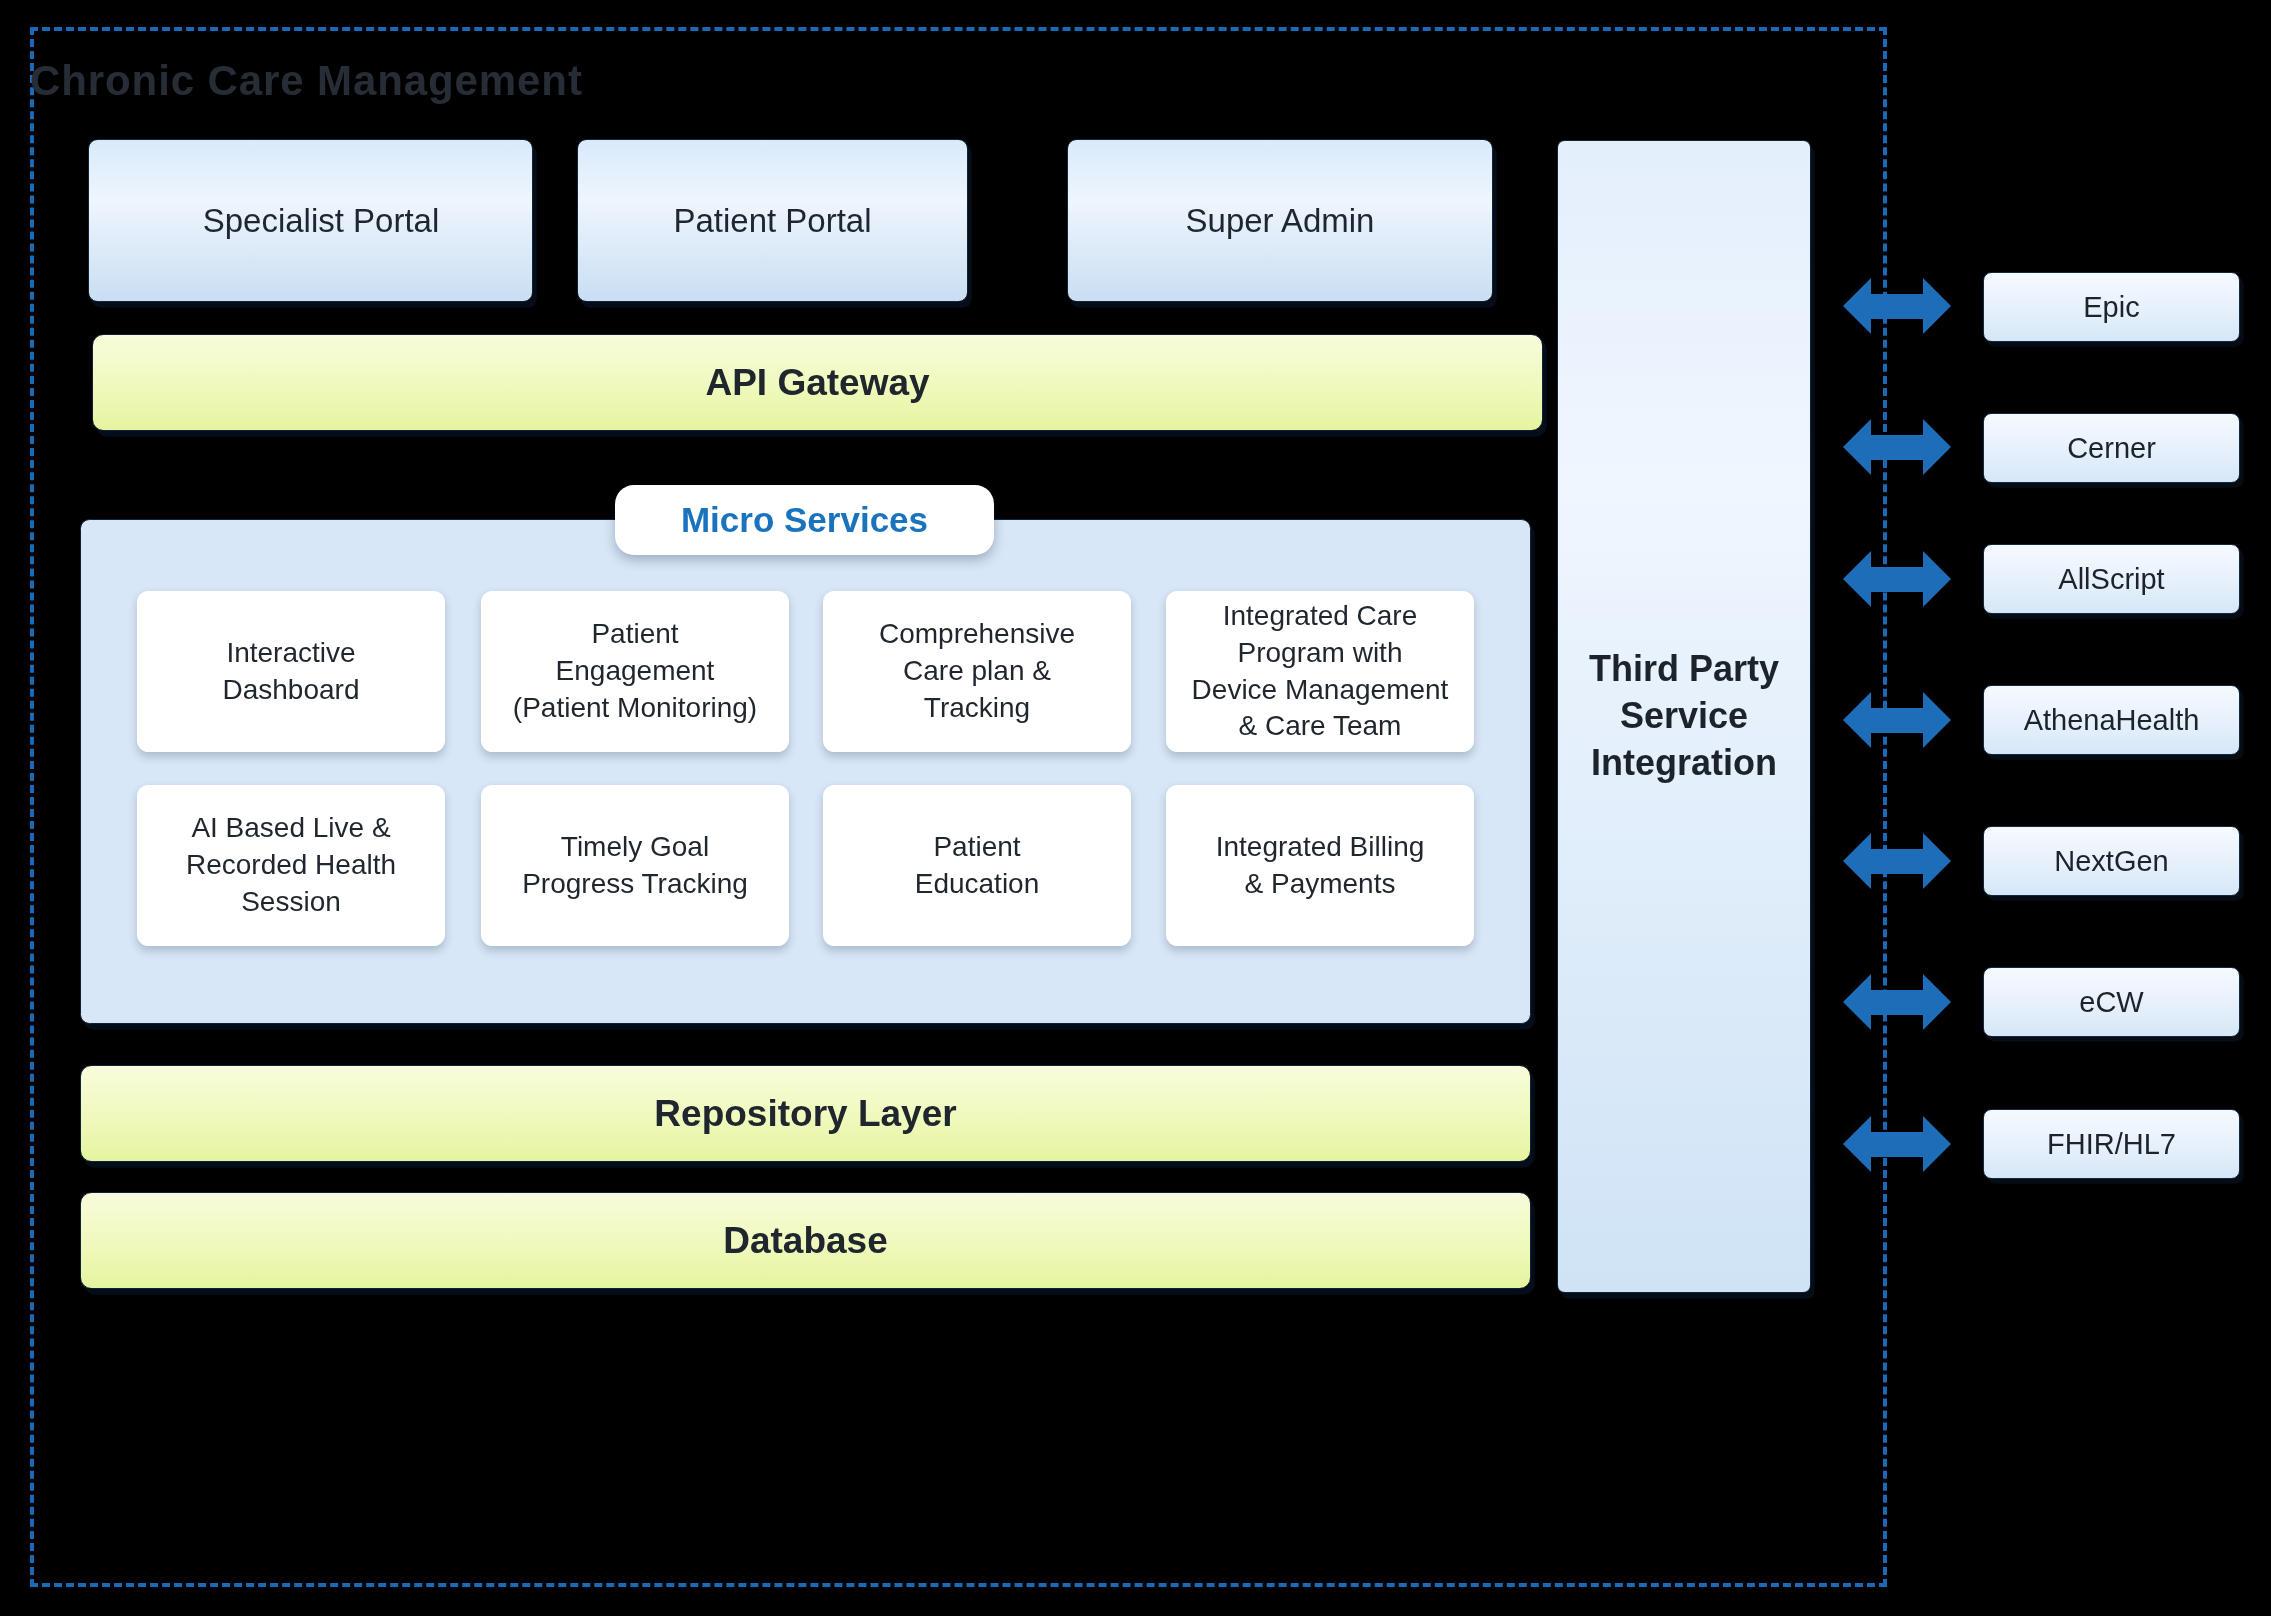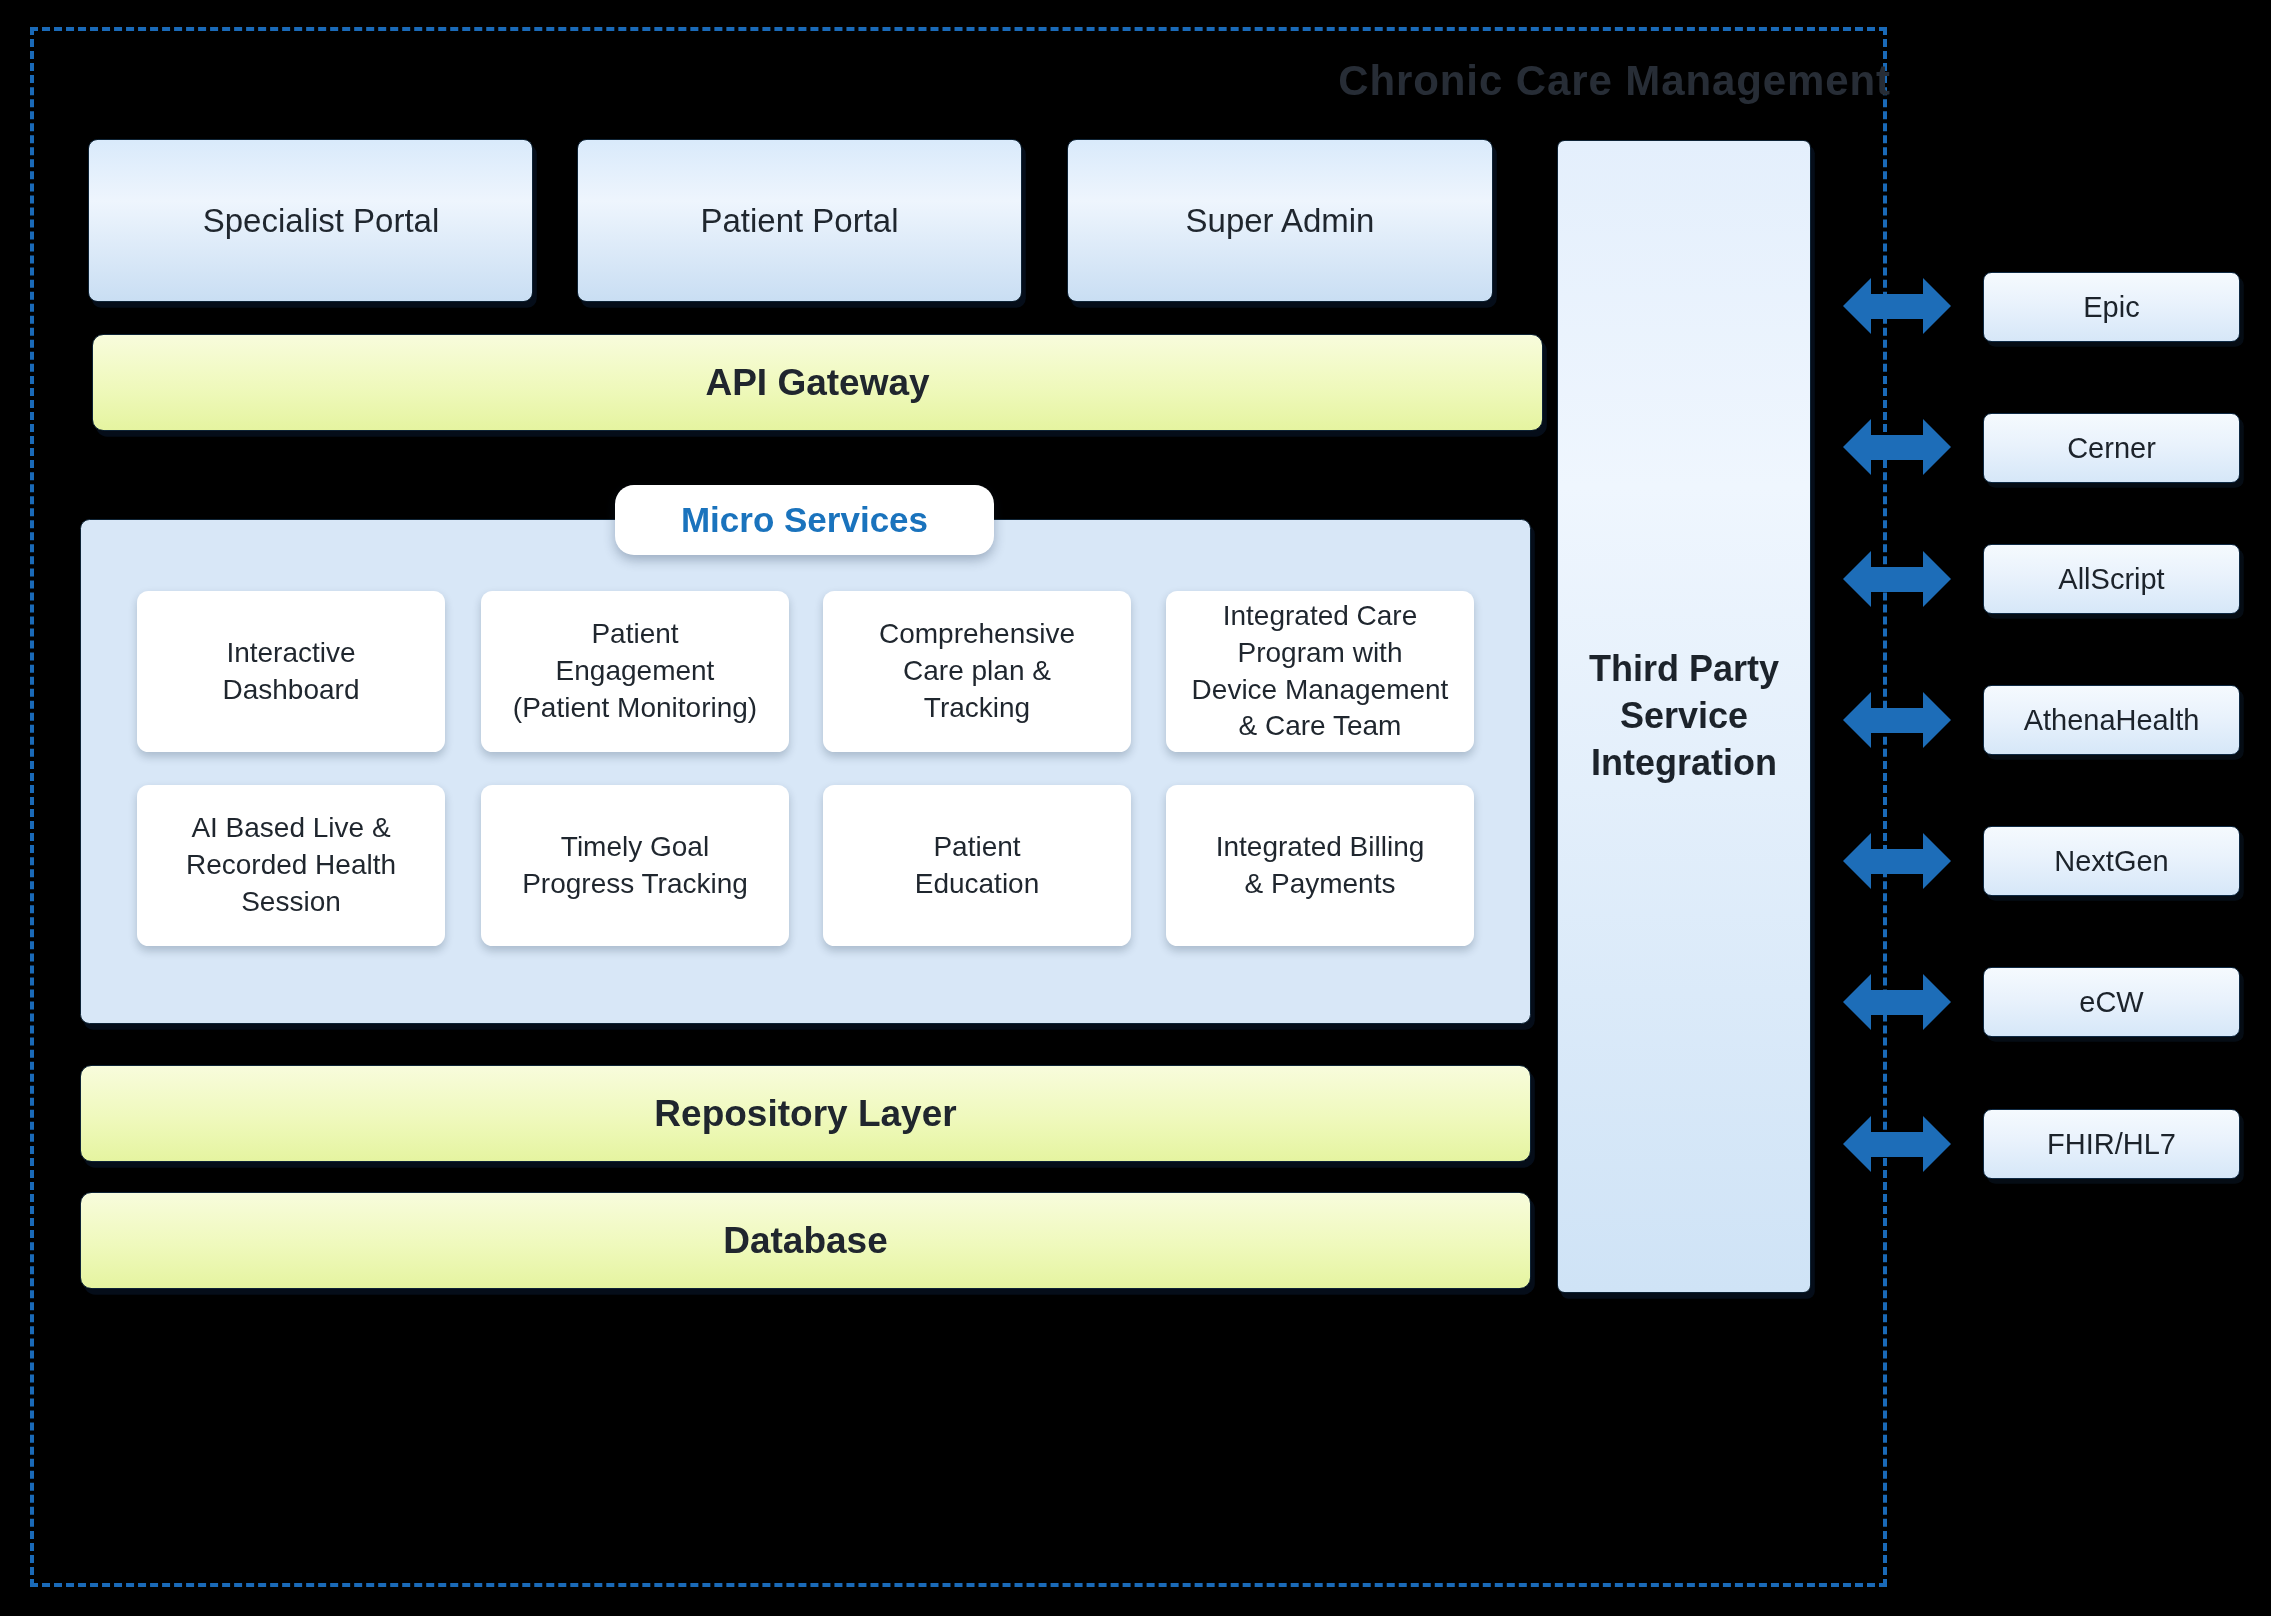--- a/index.html
+++ b/index.html
@@ -5,21 +5,21 @@
   html,body { margin:0; padding:0; background:#000; }
   .canvas {
     position:relative; width:2271px; height:1616px; background:#000;
     font-family:"Liberation Sans", sans-serif; overflow:hidden;
   }
   .frame {
     position:absolute; left:30px; top:26.5px; width:1857px; height:1560px;
     border:4.7px dashed #1a6ab8; box-sizing:border-box;
   }
   .title {
-    position:absolute; left:30px; top:57px; width:1861px; text-align:right;
+    position:absolute; left:30px; top:57px; width:1861px; text-align:left;
     font-size:42px; font-weight:bold; color:#272d36; letter-spacing:0.9px;
   }
   .box-blue {
     position:absolute; top:139px; height:163px; border-radius:9.5px; box-sizing:border-box;
     background:linear-gradient(180deg,#d9eafb 0%,#eef5fd 38%,#c9def3 100%);
     border:0.9px solid #0e2335; box-shadow:3.8px 5.7px 0 rgba(5,14,28,0.9);
     display:flex; align-items:center; justify-content:center;
     font-size:33px; color:#1f262e;
   }
   .bar {
@@ -74,21 +74,21 @@
 </head>
 <body>
 
 <div class="canvas">
 
   <div class="frame"></div>
 
   <div class="title">Chronic Care Management</div>
 
   <div class="box-blue" style="left:88px; width:445px;padding-left:21px;">Specialist Portal</div>
-  <div class="box-blue" style="left:577px; width:445px;">Patient Portal</div>
+  <div class="box-blue" style="left:577px; width:391px;">Patient Portal</div>
   <div class="box-blue" style="left:1067px; width:426px;">Super Admin</div>
 
   <div class="bar" style="top:334px;margin-left:12px;">API Gateway</div>
 
   <div class="micro-wrap"></div>
   <div class="micro-label">Micro Services</div>
 
   <div class="card" style="left:137px;  top:591px;">Interactive
 Dashboard</div>
   <div class="card" style="left:481px;  top:591px;">Patient

